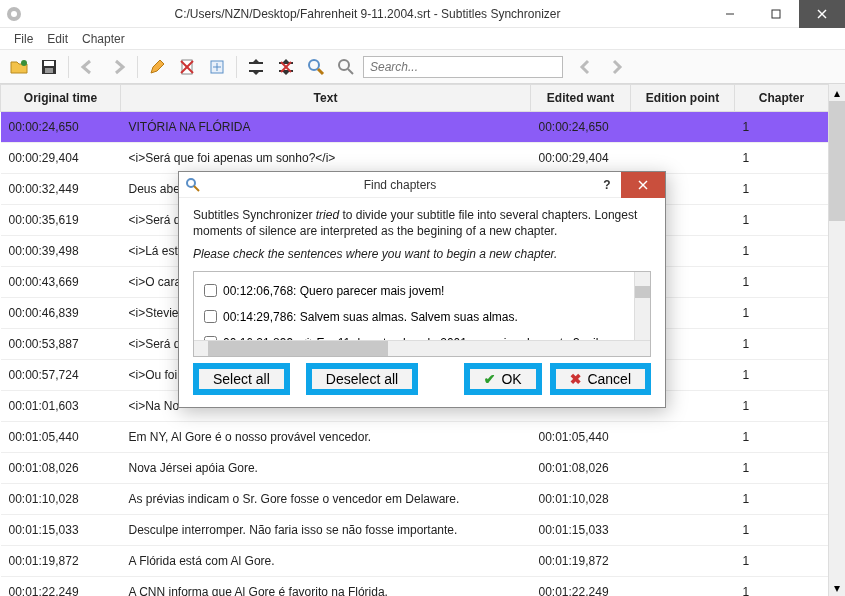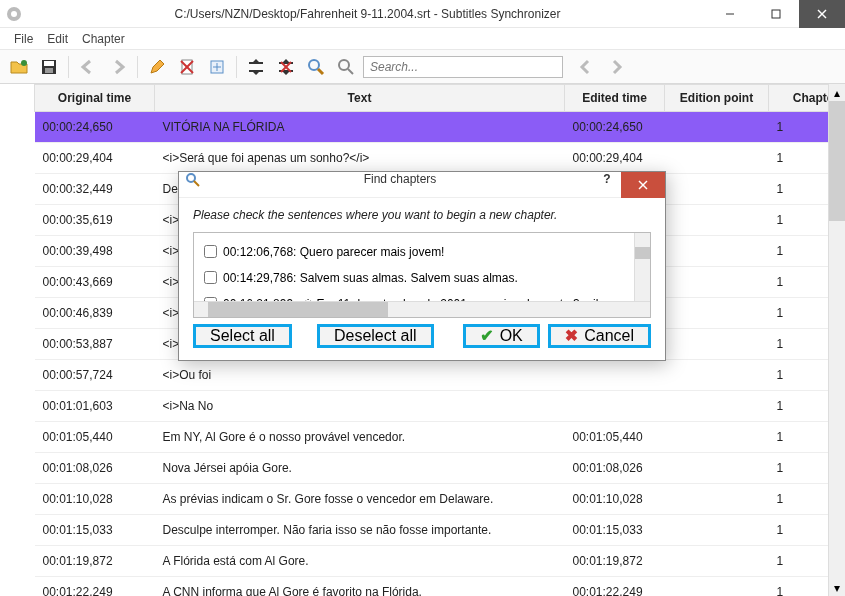--- a/index.html
+++ b/index.html
@@ -15,57 +15,57 @@
 
 .menubar { height: 22px; display: flex; align-items: center; padding: 0 14px; gap: 14px; border-bottom: 1px solid #e8e8e8; color: #444; }
 .menubar span { cursor: default; }
 
 .toolbar { height: 34px; display: flex; align-items: center; padding: 2px 6px; gap: 4px; border-bottom: 1px solid #d9d9d9; background: #fafafa; }
 .tbtn { width: 26px; height: 26px; display: flex; align-items: center; justify-content: center; border-radius: 2px; }
 .tsep { width: 1px; height: 22px; background: #ddd; margin: 0 2px; }
 .search-box { height: 22px; width: 200px; border: 1px solid #bbb; padding: 0 6px; font-size: 12px; color: #ec4899; font-style: italic; background: #fff; }
 .nav-arrows { display: flex; gap: 4px; margin-left: 6px; }
 
-.table-wrap { position: relative; height: calc(596px - 28px - 22px - 34px); overflow: hidden; margin-left: 34px; }
+.table-wrap { position: relative; height: calc(596px - 28px - 22px - 34px); overflow: hidden; }
 .table { width: 828px; border-collapse: collapse; table-layout: fixed; }
 .table th { background: #f3f3f3; border: 1px solid #ddd; padding: 6px 6px; text-align: center; font-weight: 700; font-size: 12px; color: #222; }
 .table td { border-bottom: 1px solid #eee; padding: 8px 8px; font-size: 12px; color: #222; white-space: nowrap; overflow: hidden; text-overflow: ellipsis; }
 .table tr.selected td { background: #8b5cf6; }
 .col-ot { width: 120px; }
 .col-tx { width: 410px; }
 .col-et { width: 100px; }
 .col-ep { width: 104px; }
 .col-ch { width: 94px; }
 .edited-green { color: #0a9030; }
 .vscroll { position: absolute; right: 0; top: 0; width: 17px; height: 100%; background: #f0f0f0; border-left: 1px solid #ddd; }
 .vscroll .thumb { position: absolute; top: 0; width: 100%; height: 40px; background: #cfcfcf; }
 .vscroll .arrow-up, .vscroll .arrow-down { position:absolute; width:100%; height:17px; display:flex;align-items:center;justify-content:center; }
 .vscroll .arrow-up{top:0;} .vscroll .arrow-down{bottom:0;}
 
 .dialog { position: absolute; left: 178px; top: 171px; width: 488px; background: #fff; border: 1px solid #888; box-shadow: 2px 4px 18px rgba(0,0,0,0.25); }
-.dlg-titlebar { height: 26px; display: flex; align-items: flex-start; background: #fff; border-bottom: 1px solid #eee; }
+.dlg-titlebar { height: 26px; display: flex; align-items: center; background: #fff; border-bottom: 1px solid #eee; }
 .dlg-icon { width: 16px; height: 16px; margin: 0 6px; }
 .dlg-title { flex: 1; text-align: center; font-size: 12px; color: #333; }
 .dlg-help { width: 28px; text-align: center; font-weight: 700; color: #333; cursor: pointer; }
 .dlg-close { width: 44px; height: 26px; background: #c94f3d; display: flex; align-items: center; justify-content: center; cursor: pointer; }
 .dlg-close svg { width: 10px; height: 10px; }
 .dlg-body { padding: 10px 14px 12px 14px; }
 .dlg-body p { font-size: 12px; color: #222; margin-bottom: 8px; line-height: 1.3; }
 .dlg-body p.italic { font-style: italic; }
 .dlg-body em { font-style: italic; }
 .list-frame { border: 1px solid #bbb; height: 86px; position: relative; overflow: hidden; margin-bottom: 6px; }
 .list-inner { padding: 6px 6px; overflow: hidden; height: 70px; }
 .list-item { display: flex; align-items: center; gap: 6px; height: 26px; padding: 0 4px; font-size: 12px; white-space: nowrap; overflow: hidden; text-overflow: ellipsis; }
 .list-item input { width: 13px; height: 13px; }
 .list-vscroll { position: absolute; right: 0; top: 0; width: 16px; height: 70px; background: #f0f0f0; border-left: 1px solid #ddd; }
 .list-vscroll .thumb { position:absolute; top:14px; width:100%; height:12px; background:#c8c8c8;}
 .list-hscroll { position: absolute; left:0; bottom:0; height:16px; width:100%; background:#f0f0f0; border-top:1px solid #ddd;}
 .list-hscroll .thumb { position:absolute; left:14px; height:100%; width:180px; background:#c8c8c8;}
 .dlg-buttons { display: flex; align-items: center; }
-.btn { height: 24px; border: 3px solid #0ea5e9; background: #f3f3f3; padding: 0 14px; font-size: 16px; display: inline-flex; align-items: center; gap: 6px; cursor: pointer; }
+.btn { height: 32px; border: 6px solid #0ea5e9; background: #f3f3f3; padding: 0 14px; font-size: 14px; display: inline-flex; align-items: center; gap: 6px; cursor: pointer; }
 .dlg-buttons .spacer { flex: 1; }
 .dlg-buttons .btn { margin-left: 8px; }
 .dlg-buttons .btn:first-child { margin-left: 0; }
 .ico-ok { color: #2e9e2e; font-weight: 700; }
 .ico-cancel { color: #c33; font-weight: 700; }
 </style>
 </head>
 <body>
 
 <div class="titlebar">
@@ -196,21 +196,21 @@
         <col class="col-ot">
         <col class="col-tx">
         <col class="col-et">
         <col class="col-ep">
         <col class="col-ch">
       </colgroup>
     <thead>
       <tr>
         <th>Original time</th>
         <th>Text</th>
-        <th>Edited time</th>
+        <th>Edited want</th>
         <th>Edition point</th>
         <th>Chapter</th>
       </tr>
     </thead>
     <tbody id="tbody">
         <tr class="selected">
           <td>00:00:24,650</td>
           <td>VITÓRIA NA FLÓRIDA</td>
           <td>00:00:24,650</td>
           <td></td>
@@ -339,20 +339,21 @@
     <div class="dlg-title">Find chapters</div>
     <div class="dlg-help">?</div>
     <div class="dlg-close">
         <svg viewBox="0 0 10 10">
           <line x1="1" y1="1" x2="9" y2="9" stroke="#fff" stroke-width="1.5"></line>
           <line x1="9" y1="1" x2="1" y2="9" stroke="#fff" stroke-width="1.5"></line>
         </svg>
       </div>
   </div>
   <div class="dlg-body">
+    <p><span>Subtitles Synchronizer </span><em>tried</em><span> to divide your subtitle file into several chapters. Longest moments of silence are interpreted as the begining of a new chapter.</span></p>
     <p class="italic">Please check the sentences where you want to begin a new chapter.</p>
     <div class="list-frame">
       <div class="list-inner" id="dlg-list">
           <div class="list-item">
             <input type="checkbox" style="">
             <span>00:12:06,768: Quero parecer mais jovem!</span>
           </div>
           <div class="list-item">
             <input type="checkbox" style="">
             <span>00:14:29,786: Salvem suas almas. Salvem suas almas.</span>
@@ -364,21 +365,21 @@
         </div>
       <div class="list-vscroll">
           <div class="thumb"></div>
         </div>
       <div class="list-hscroll">
           <div class="thumb"></div>
         </div>
     </div>
     <div class="dlg-buttons">
       <button class="btn">Select all</button>
-      <button class="btn" style="margin-left:25px;">Deselect all</button>
+      <button class="btn" style="margin-left:16px;">Deselect all</button>
       <div class="spacer"></div>
       <button class="btn">
           <span class="ico-ok">✔</span>
           <span>OK</span>
         </button>
       <button class="btn">
           <span class="ico-cancel">✖</span>
           <span>Cancel</span>
         </button>
     </div>

